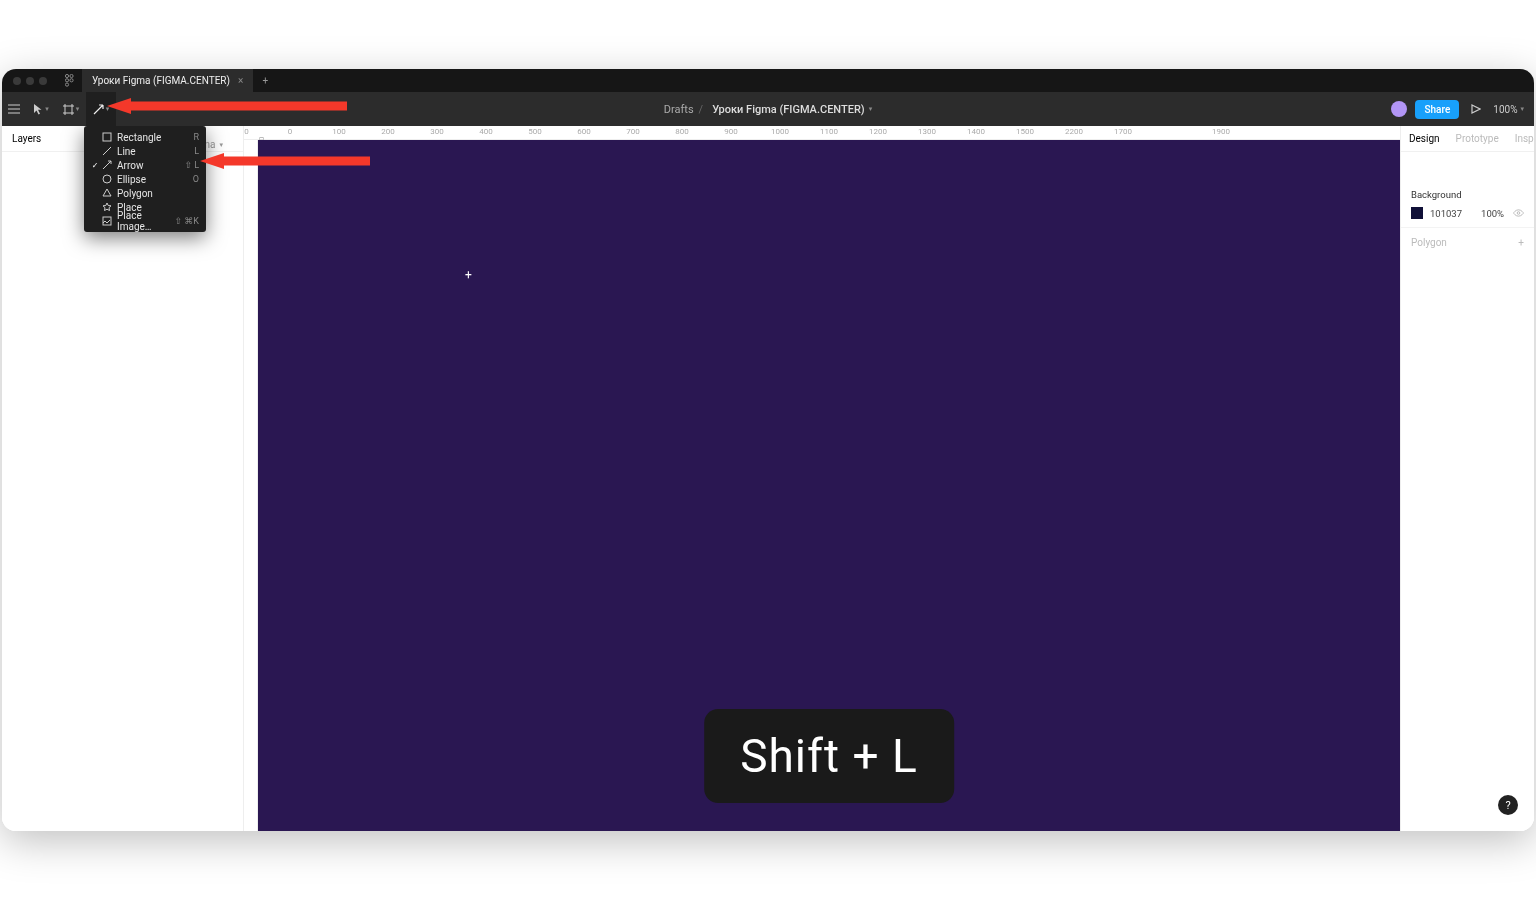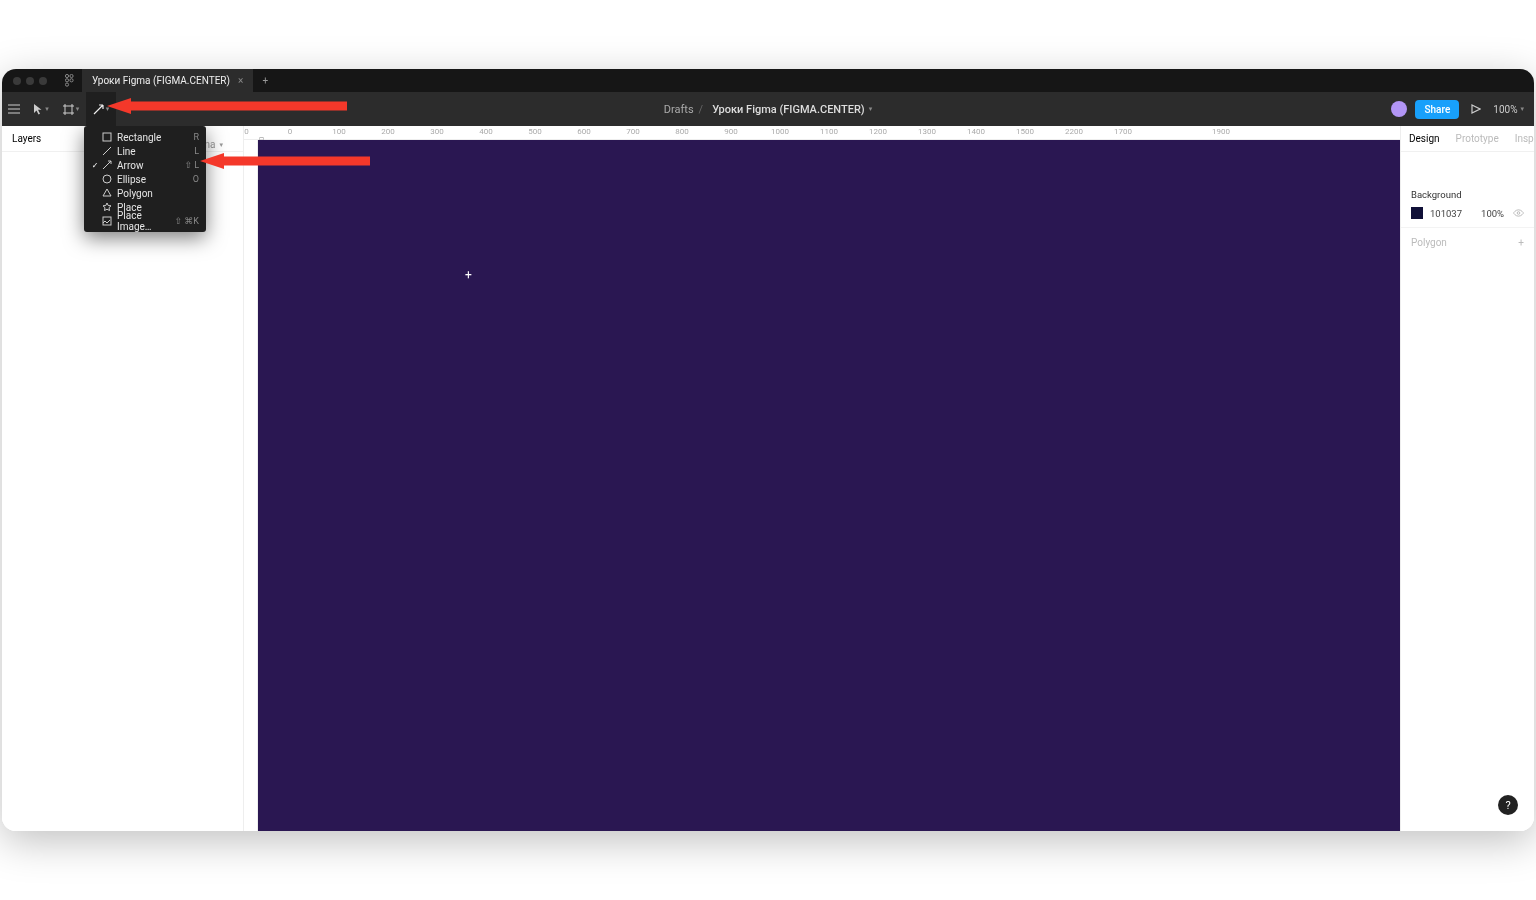--- a/index.html
+++ b/index.html
@@ -382,20 +382,21 @@
             <span style="top: 345px;">700</span>
             <span style="top: 394px;">800</span>
             <span style="top: 443px;">900</span>
             <span style="top: 492px;">1000</span>
             <span style="top: 541px;">1100</span>
             <span style="top: 590px;">1200</span>
             <span style="top: 639px;">1300</span>
           </div>
         <div class="canvas">
           <div class="cursor-plus">+</div>
+          <div class="hint">Shift + L</div>
         </div>
       </div>
     </div>
 
     <div class="right-panel">
       <div class="rp-tabs">
         <div class="rp-tab active">Design</div>
         <div class="rp-tab">Prototype</div>
         <div class="rp-tab">Inspect</div>
       </div>

